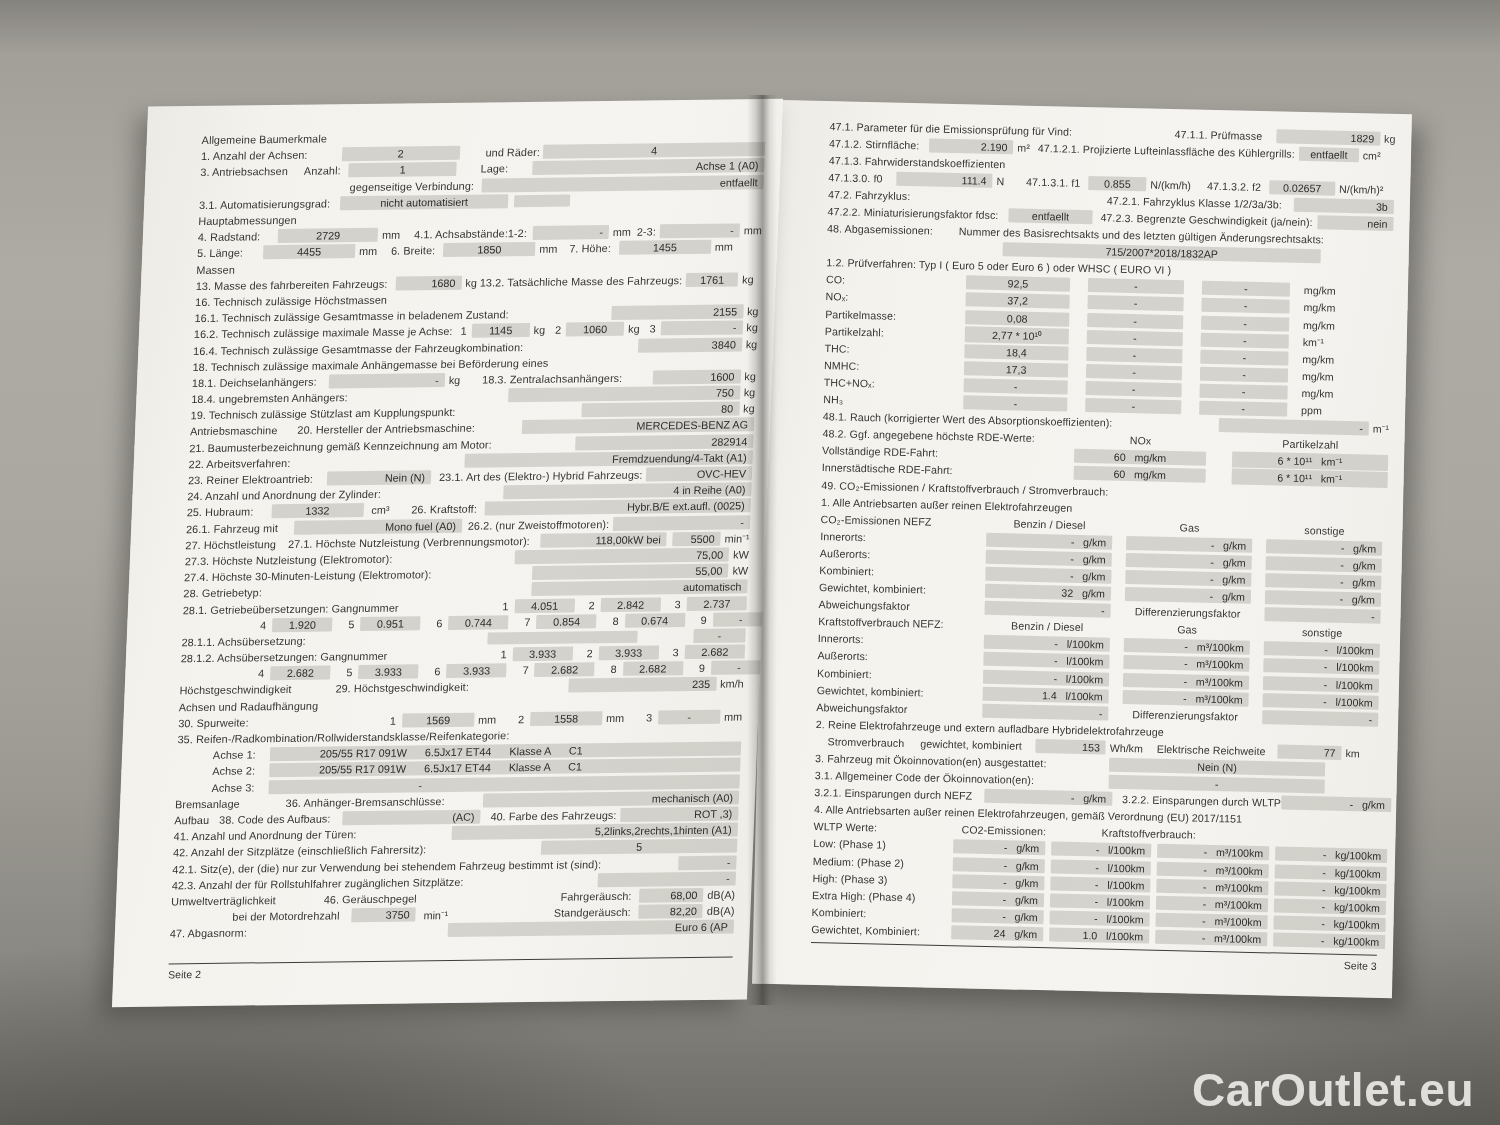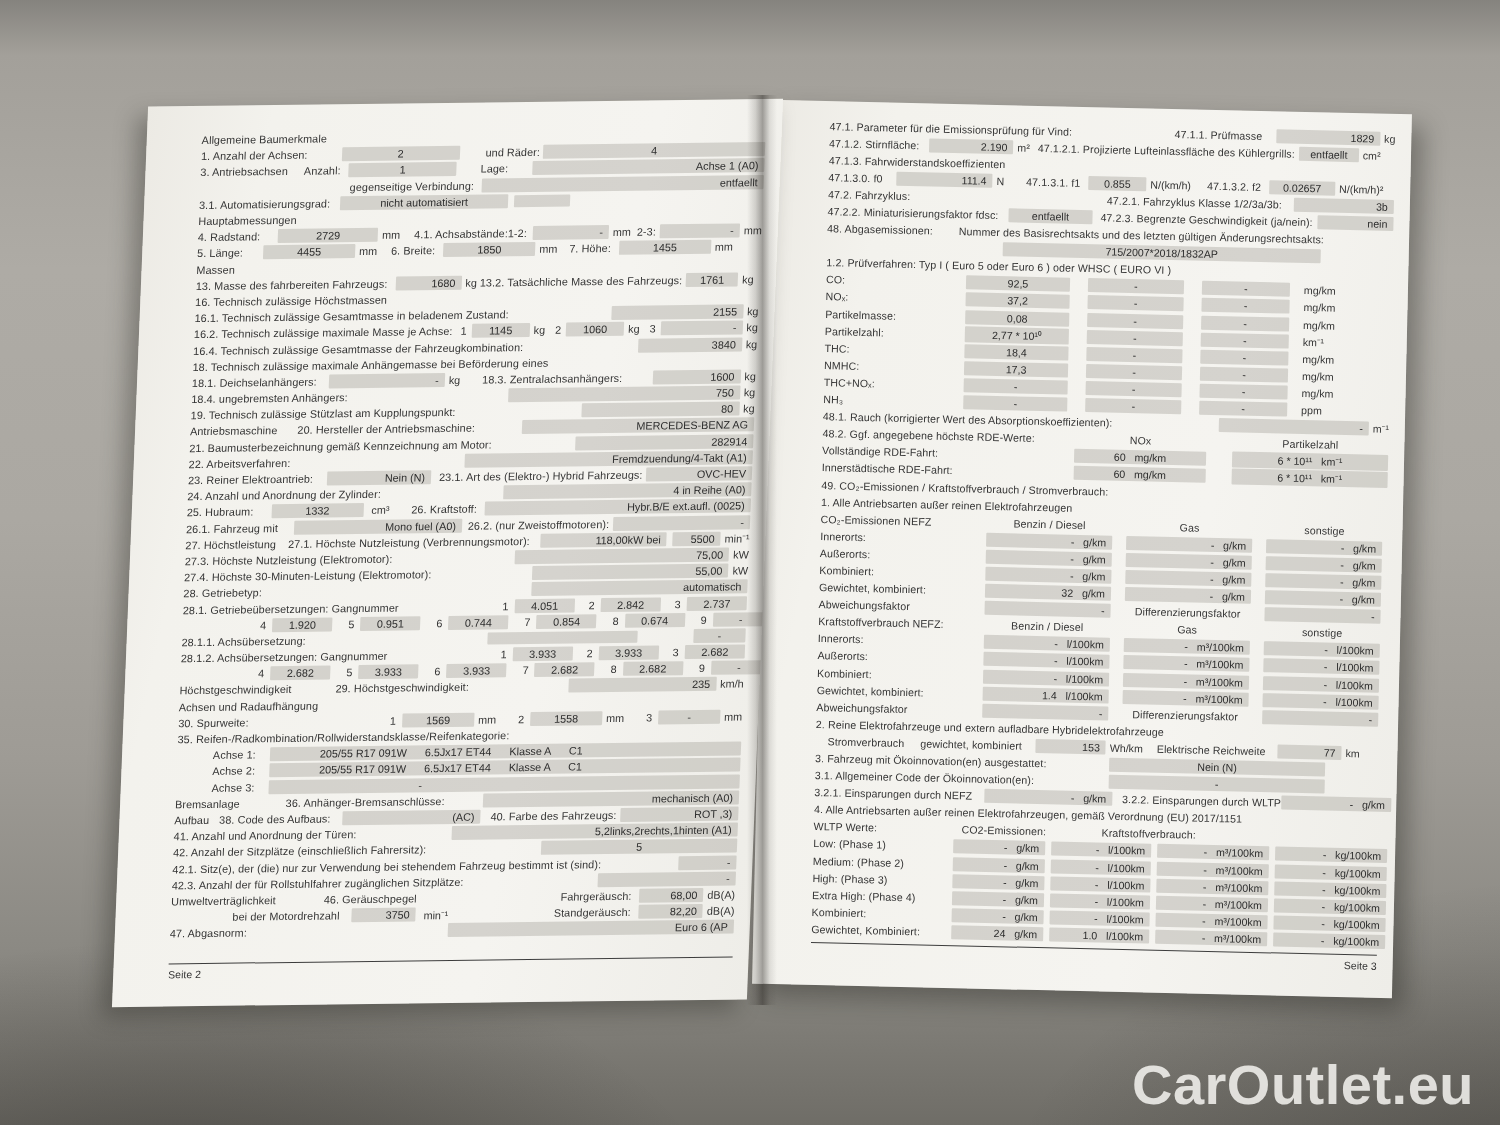--- a/index.html
+++ b/index.html
@@ -41,21 +41,21 @@
   .cb{
     background:rgba(160,157,150,0.38);color:#2d2d2d;text-align:center;white-space:pre;
     flex:0 0 auto;box-sizing:border-box;padding:1px 6px;min-height:12.5px;border-radius:1px;
   }
   .cg{flex:0 0 auto;height:1px;}
   .cf{flex:1 1 auto;}
   .pfoot{margin-top:auto;margin-bottom:26px;border-top:1.5px solid #3c3c3c;padding-top:4px;font-size:10.5px;}
   .pfoot.right{text-align:right;}
   .watermark{
     position:absolute;right:26px;bottom:8px;z-index:9;
-    font-weight:700;font-size:56px;letter-spacing:0.5px;
+    font-weight:700;font-size:46px;letter-spacing:0.5px;
     color:rgba(246,245,241,0.85);
   }
 </style>
 </head>
 <body>
 
 <div class="booklet">
   <div class="page page-left">
     <div class="rows">
         <div class="row"><span class="cl">Allgemeine Baumerkmale</span></div>

